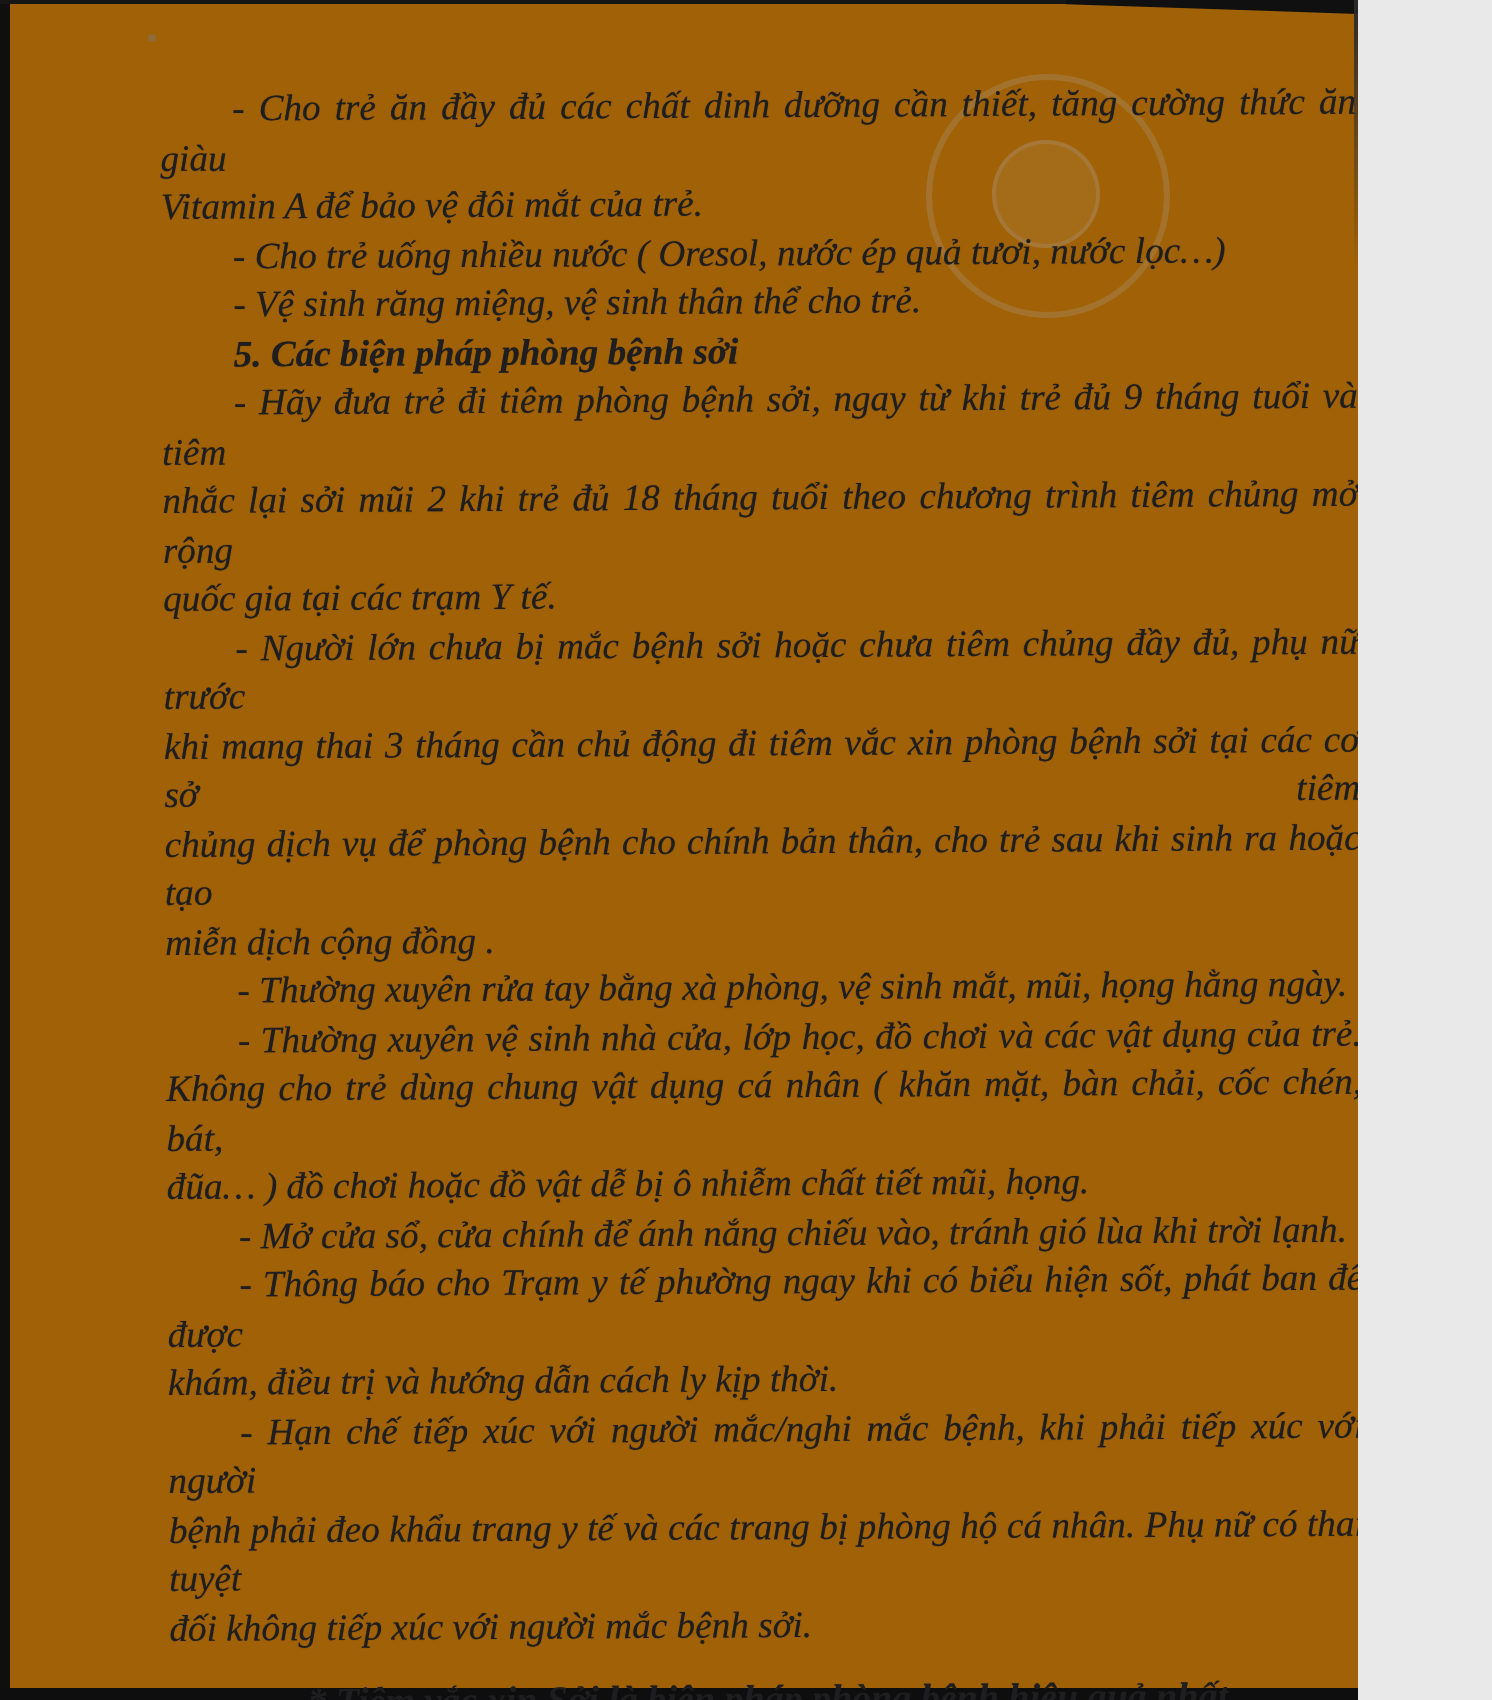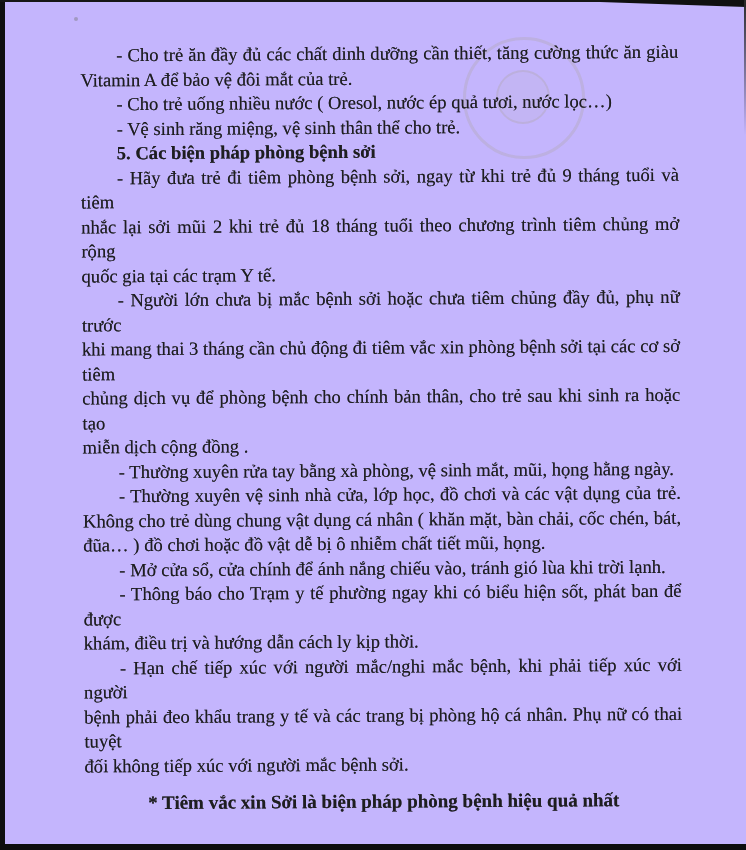--- a/index.html
+++ b/index.html
@@ -2,26 +2,27 @@
 <html><head>
 <meta charset="utf-8">
 <style>
   html, body {
     margin: 0;
     padding: 0;
     background: #e9e9e9;
   }
   .scan {
     position: relative;
-    width: 746px;
+    width: 679px;
     height: 850px;
-    background: #c4b5fd;
+    background: #a16207;
     overflow: hidden;
     font-family: "Liberation Serif", "DejaVu Serif", serif;
     color: #1e1e20;
+    font-style: italic;
   }
   
   .edge-left {
     position: absolute; left: 0; top: 0;
     width: 5px; height: 100%;
     background: #0f0f0f;
   }
   .edge-top {
     position: absolute; left: 0; top: 0;
     width: 100%; height: 2px;

